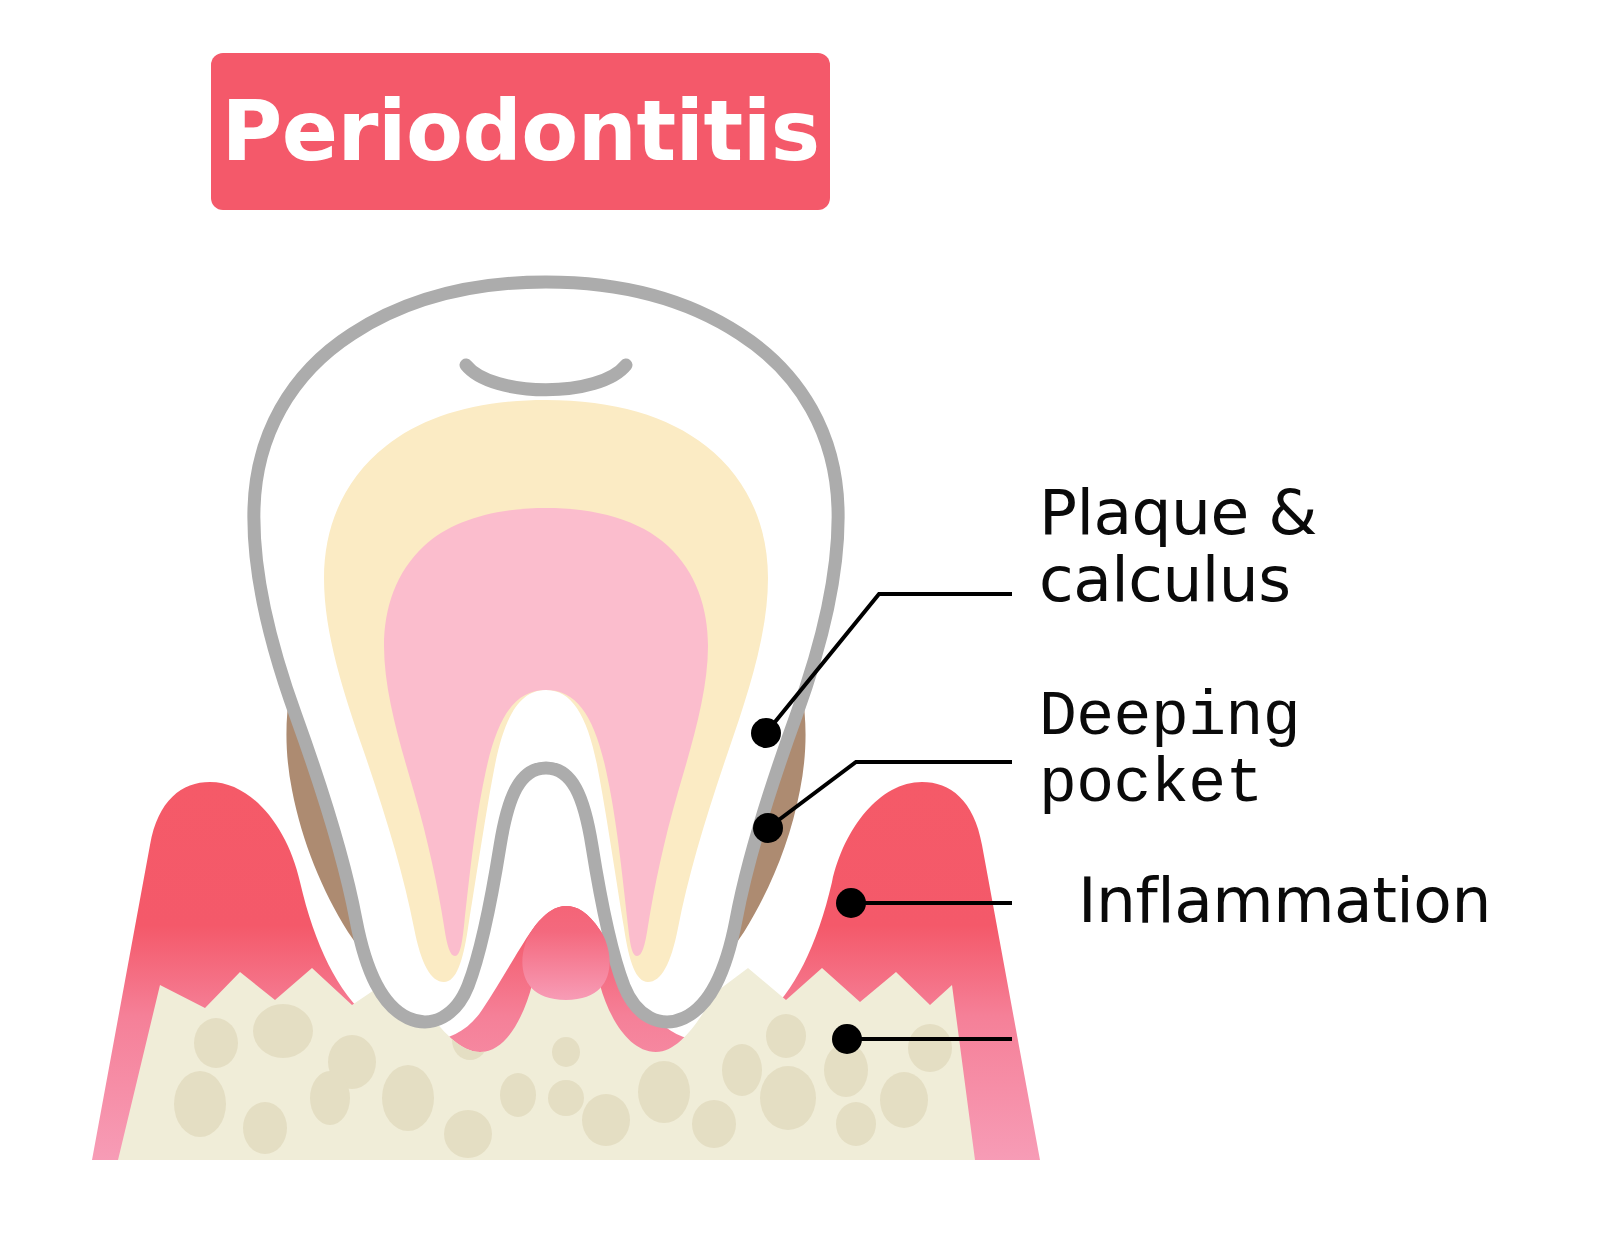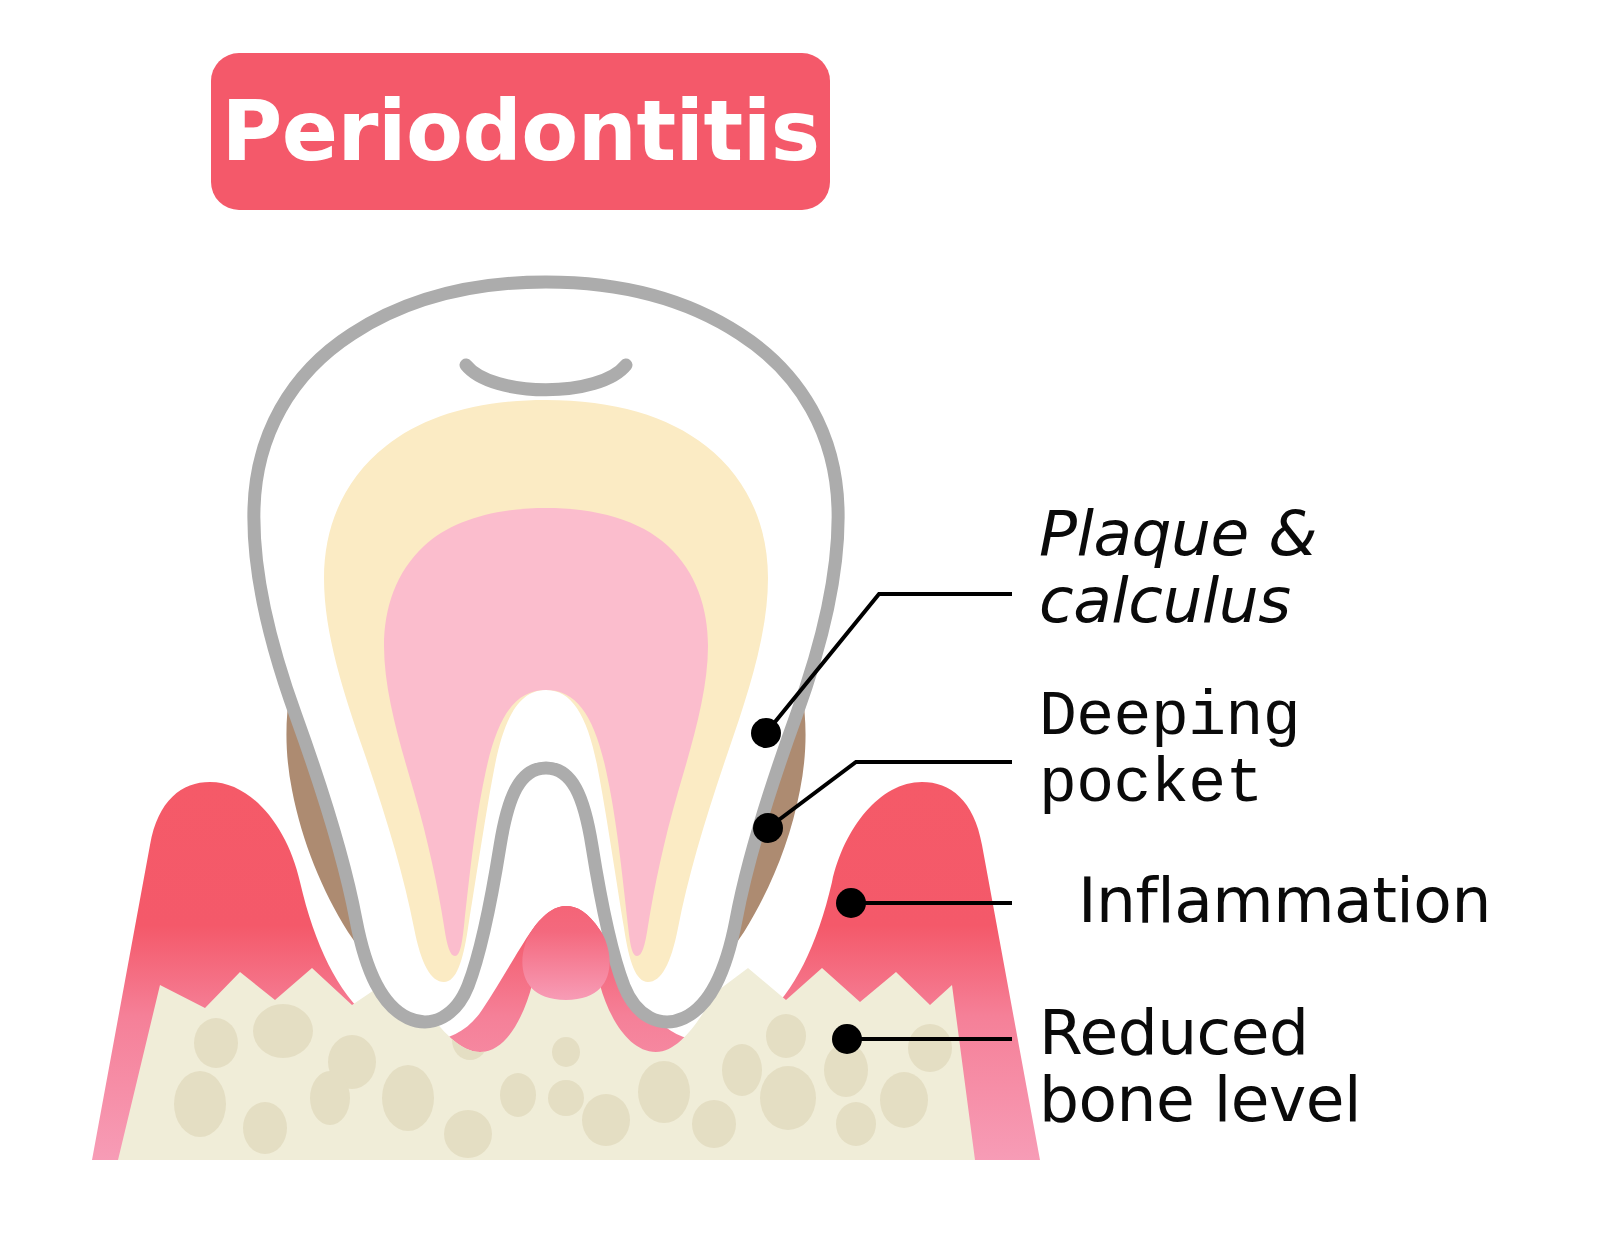--- a/index.html
+++ b/index.html
@@ -28,21 +28,21 @@
     height: 1236px;
     display: block;
   }
   .title-banner {
     position: absolute;
     left: 211px;
     top: 53px;
     width: 619px;
     height: 157px;
     background: #F4596A;
-    border-radius: 28px;
+    border-radius: 12px;
     box-sizing: border-box;
     display: flex;
     align-items: center;
     justify-content: center;
   }
   .title-text {
     color: #ffffff;
     font-family: "DejaVu Sans", sans-serif;
     font-weight: bold;
     font-size: 83px;
@@ -54,21 +54,21 @@
   .callout-label {
     position: absolute;
     color: #0a0a0a;
     font-family: "DejaVu Sans", sans-serif;
     font-weight: 400;
     font-size: 63px;
     line-height: 1.06;
     white-space: pre-line;
     letter-spacing: -0.5px;
   }
-  #label-plaque   { left: 1039px; top: 501px; font-style: italic; }
+  #label-plaque   { left: 1039px; top: 480px; }
   #label-pocket   { left: 1039px; top: 685px; font-family: Liberation Mono, monospace; }
   #label-inflam   { left: 1078px; top: 868px; }
   #label-bone     { left: 1039px; top: 1000px; }
 </style>
 </head>
 <body>
 
 <div id="stage">
 
   <svg id="figure" viewBox="0 0 1600 1236" xmlns="http://www.w3.org/2000/svg">
@@ -276,16 +276,14 @@
   </div>
 
   <div class="callout-label" id="label-plaque">Plaque &amp;
 calculus</div>
 
   <div class="callout-label" id="label-pocket">Deeping
 pocket</div>
 
   <div class="callout-label" id="label-inflam">Inflammation</div>
 
-  <div class="callout-label" id="label-bone">Reduced
-bone level</div>
 
 </div>
 
 </body></html>

